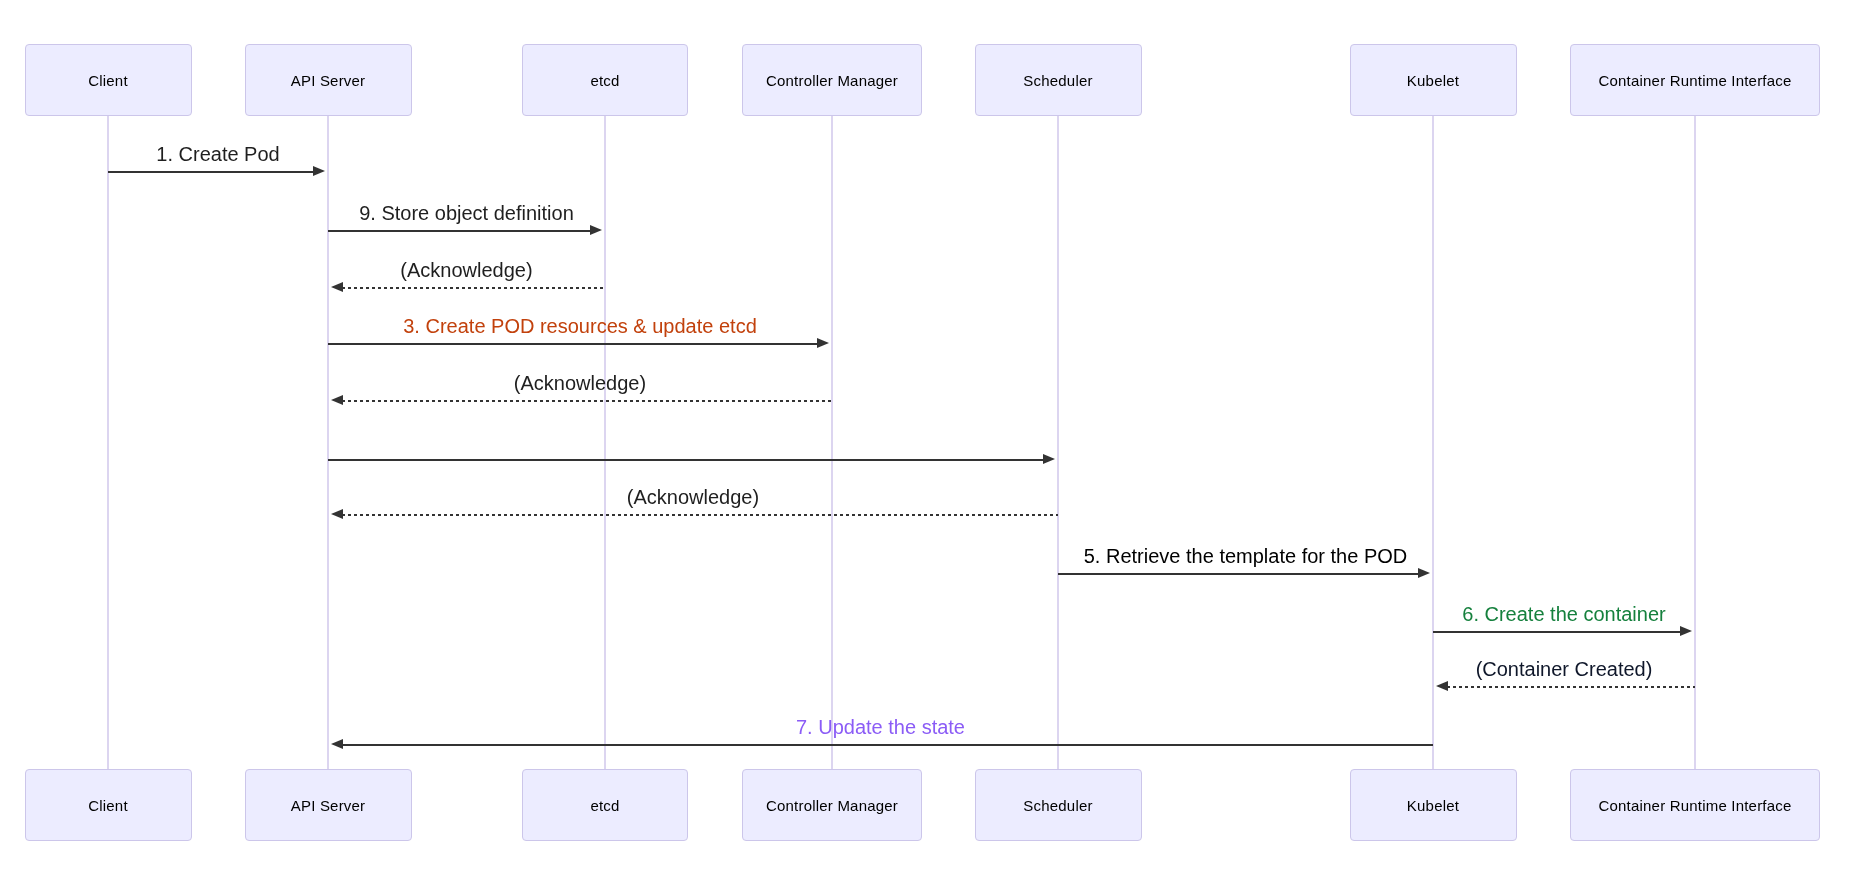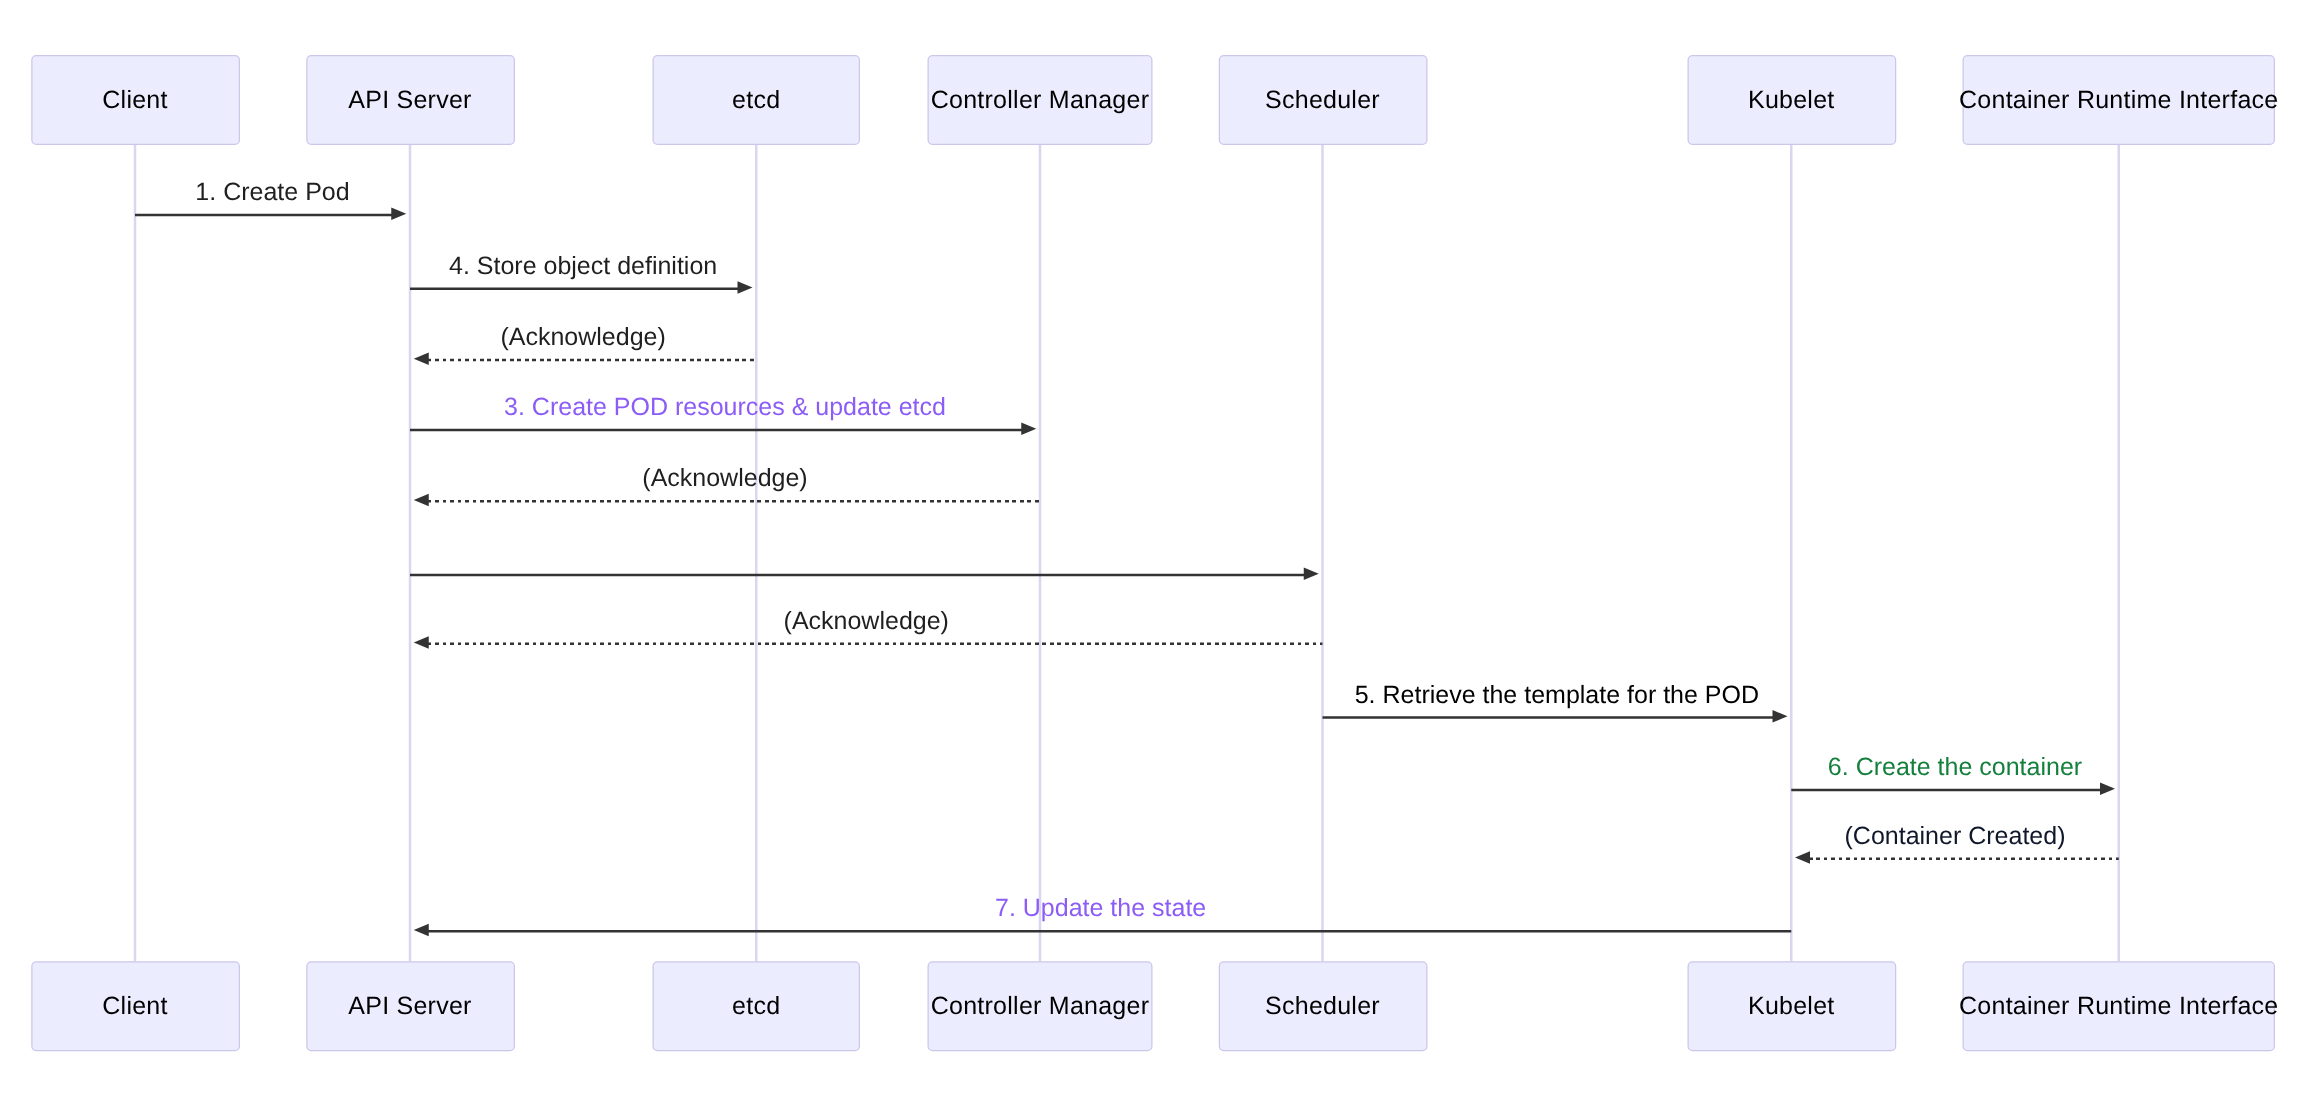--- a/index.html
+++ b/index.html
@@ -16,21 +16,21 @@
     font-family: "Liberation Sans", "DejaVu Sans", sans-serif;
   }
   .actor-box {
     position: absolute;
     box-sizing: border-box;
     height: 72px;
     border-radius: 4px;
     display: flex;
     align-items: center;
     justify-content: center;
-    font-size: 20px;
+    font-size: 15px;
     letter-spacing: 0.2px;
     white-space: nowrap;
   }
   .lifeline {
     position: absolute;
     width: 2px;
   }
   .msg-label {
     position: absolute;
     transform: translateX(-50%);
@@ -99,27 +99,27 @@
     <div class="lifeline" style="left: 1694px; top: 116px; height: 653px; background: rgb(220, 213, 240);"></div>
     <div class="actor-box" style="left: 1570px; top: 44px; width: 250px; background: rgb(236, 236, 255); border: 1px solid rgb(204, 198, 234); color: rgb(0, 0, 0);">
       <div>Container Runtime Interface</div>
     </div>
     <div class="actor-box" style="left: 1570px; top: 769px; width: 250px; background: rgb(236, 236, 255); border: 1px solid rgb(204, 198, 234); color: rgb(0, 0, 0);">
       <div>Container Runtime Interface</div>
     </div>
     <div class="msg-label" style="left: 218px; top: 144px; color: rgb(31, 31, 31);">1. Create Pod</div>
     <div class="msg-line" style="top: 171px; left: 108px; width: 206px; background: rgb(51, 51, 51);"></div>
     <div class="arrowhead" style="top: 166px; left: 313px; border-left: 12px solid rgb(51, 51, 51);"></div>
-    <div class="msg-label" style="left: 466.5px; top: 203px; color: rgb(31, 31, 31);">4. Store object definition</div>
+    <div class="msg-label" style="left: 466.5px; top: 203px; color: rgb(31, 31, 31);">9. Store object definition</div>
     <div class="msg-line" style="top: 230px; left: 328px; width: 263px; background: rgb(51, 51, 51);"></div>
     <div class="arrowhead" style="top: 225px; left: 590px; border-left: 12px solid rgb(51, 51, 51);"></div>
     <div class="msg-label" style="left: 466.5px; top: 260px; color: rgb(31, 31, 31);">(Acknowledge)</div>
     <div class="msg-line" style="top: 287px; left: 342px; width: 263px; background: repeating-linear-gradient(to right, rgb(51, 51, 51) 0px, rgb(51, 51, 51) 3px, transparent 3px, transparent 6px);"></div>
     <div class="arrowhead" style="top: 282px; left: 331px; border-right: 12px solid rgb(51, 51, 51);"></div>
-    <div class="msg-label" style="left: 580px; top: 316px; color: #8b5cf6;">3. Create POD resources &amp; update etcd</div>
+    <div class="msg-label" style="left: 580px; top: 316px; color: #c2410c;">3. Create POD resources &amp; update etcd</div>
     <div class="msg-line" style="top: 343px; left: 328px; width: 490px; background: rgb(51, 51, 51);"></div>
     <div class="arrowhead" style="top: 338px; left: 817px; border-left: 12px solid rgb(51, 51, 51);"></div>
     <div class="msg-label" style="left: 580px; top: 373px; color: rgb(31, 31, 31);">(Acknowledge)</div>
     <div class="msg-line" style="top: 400px; left: 342px; width: 490px; background: repeating-linear-gradient(to right, rgb(51, 51, 51) 0px, rgb(51, 51, 51) 3px, transparent 3px, transparent 6px);"></div>
     <div class="arrowhead" style="top: 395px; left: 331px; border-right: 12px solid rgb(51, 51, 51);"></div>
     <div class="msg-line" style="top: 459px; left: 328px; width: 716px; background: rgb(51, 51, 51);"></div>
     <div class="arrowhead" style="top: 454px; left: 1043px; border-left: 12px solid rgb(51, 51, 51);"></div>
     <div class="msg-label" style="left: 693px; top: 487px; color: rgb(31, 31, 31);">(Acknowledge)</div>
     <div class="msg-line" style="top: 514px; left: 342px; width: 716px; background: repeating-linear-gradient(to right, rgb(51, 51, 51) 0px, rgb(51, 51, 51) 3px, transparent 3px, transparent 6px);"></div>
     <div class="arrowhead" style="top: 509px; left: 331px; border-right: 12px solid rgb(51, 51, 51);"></div>

